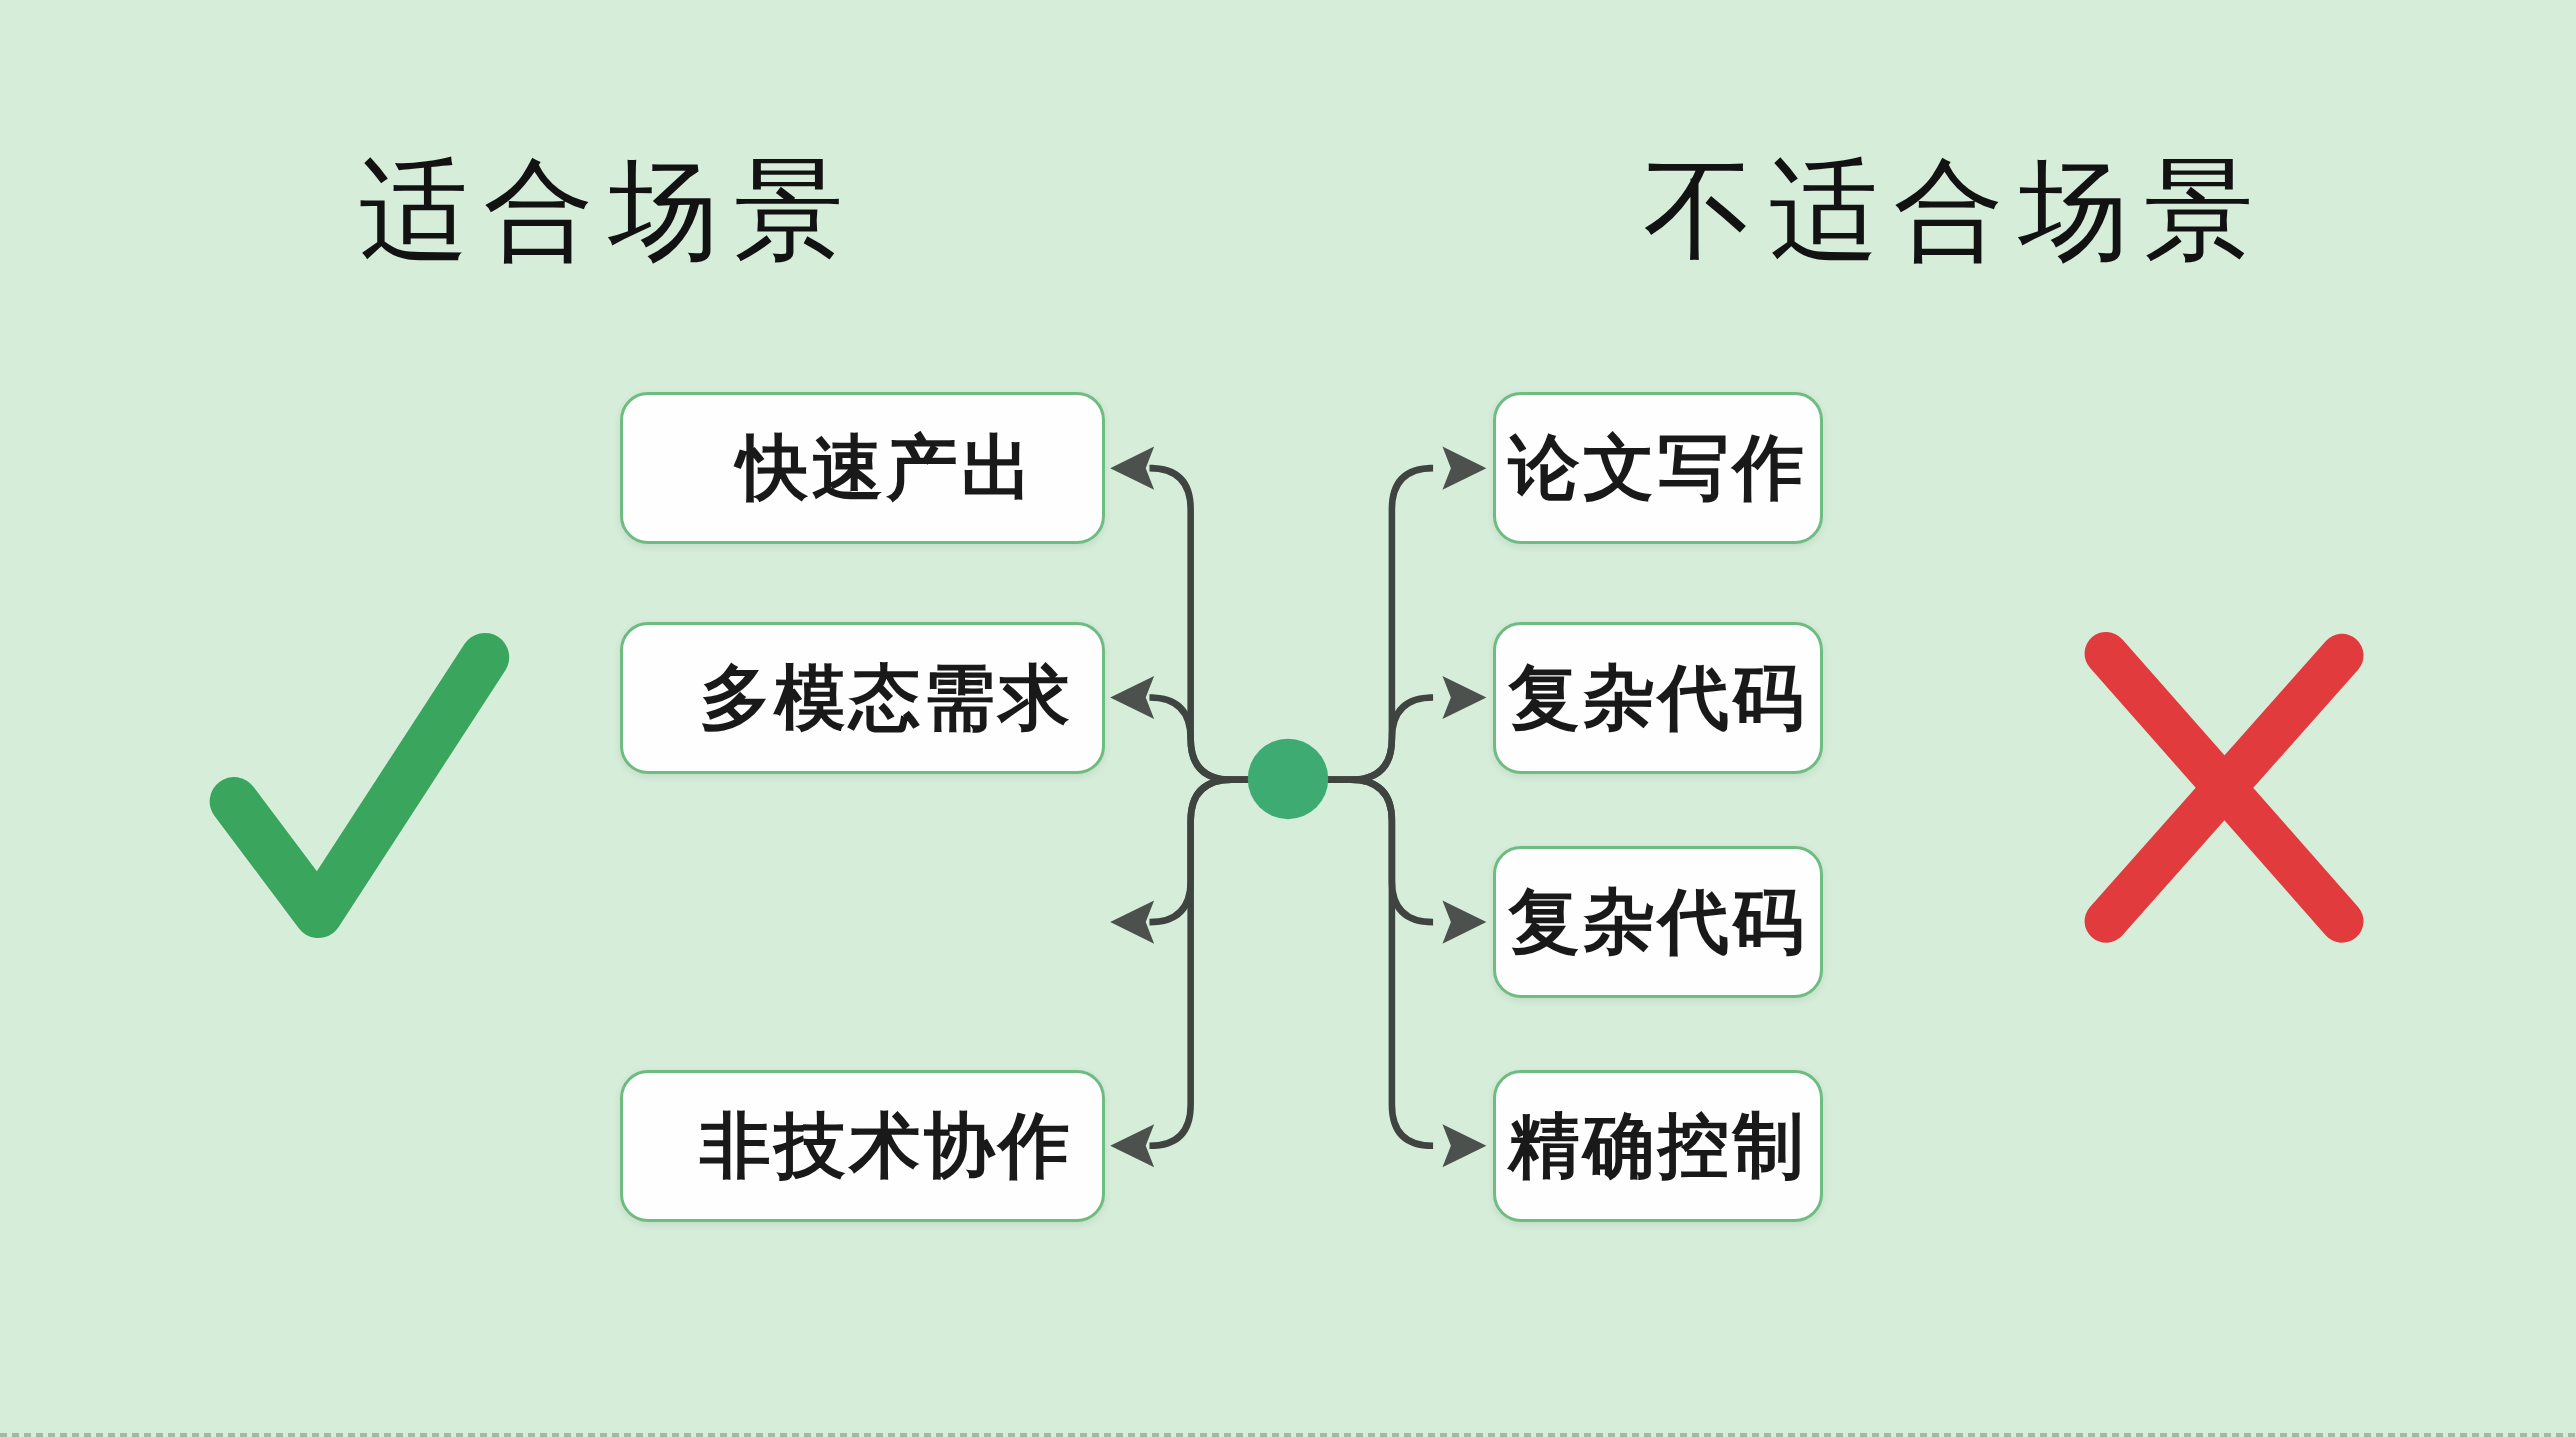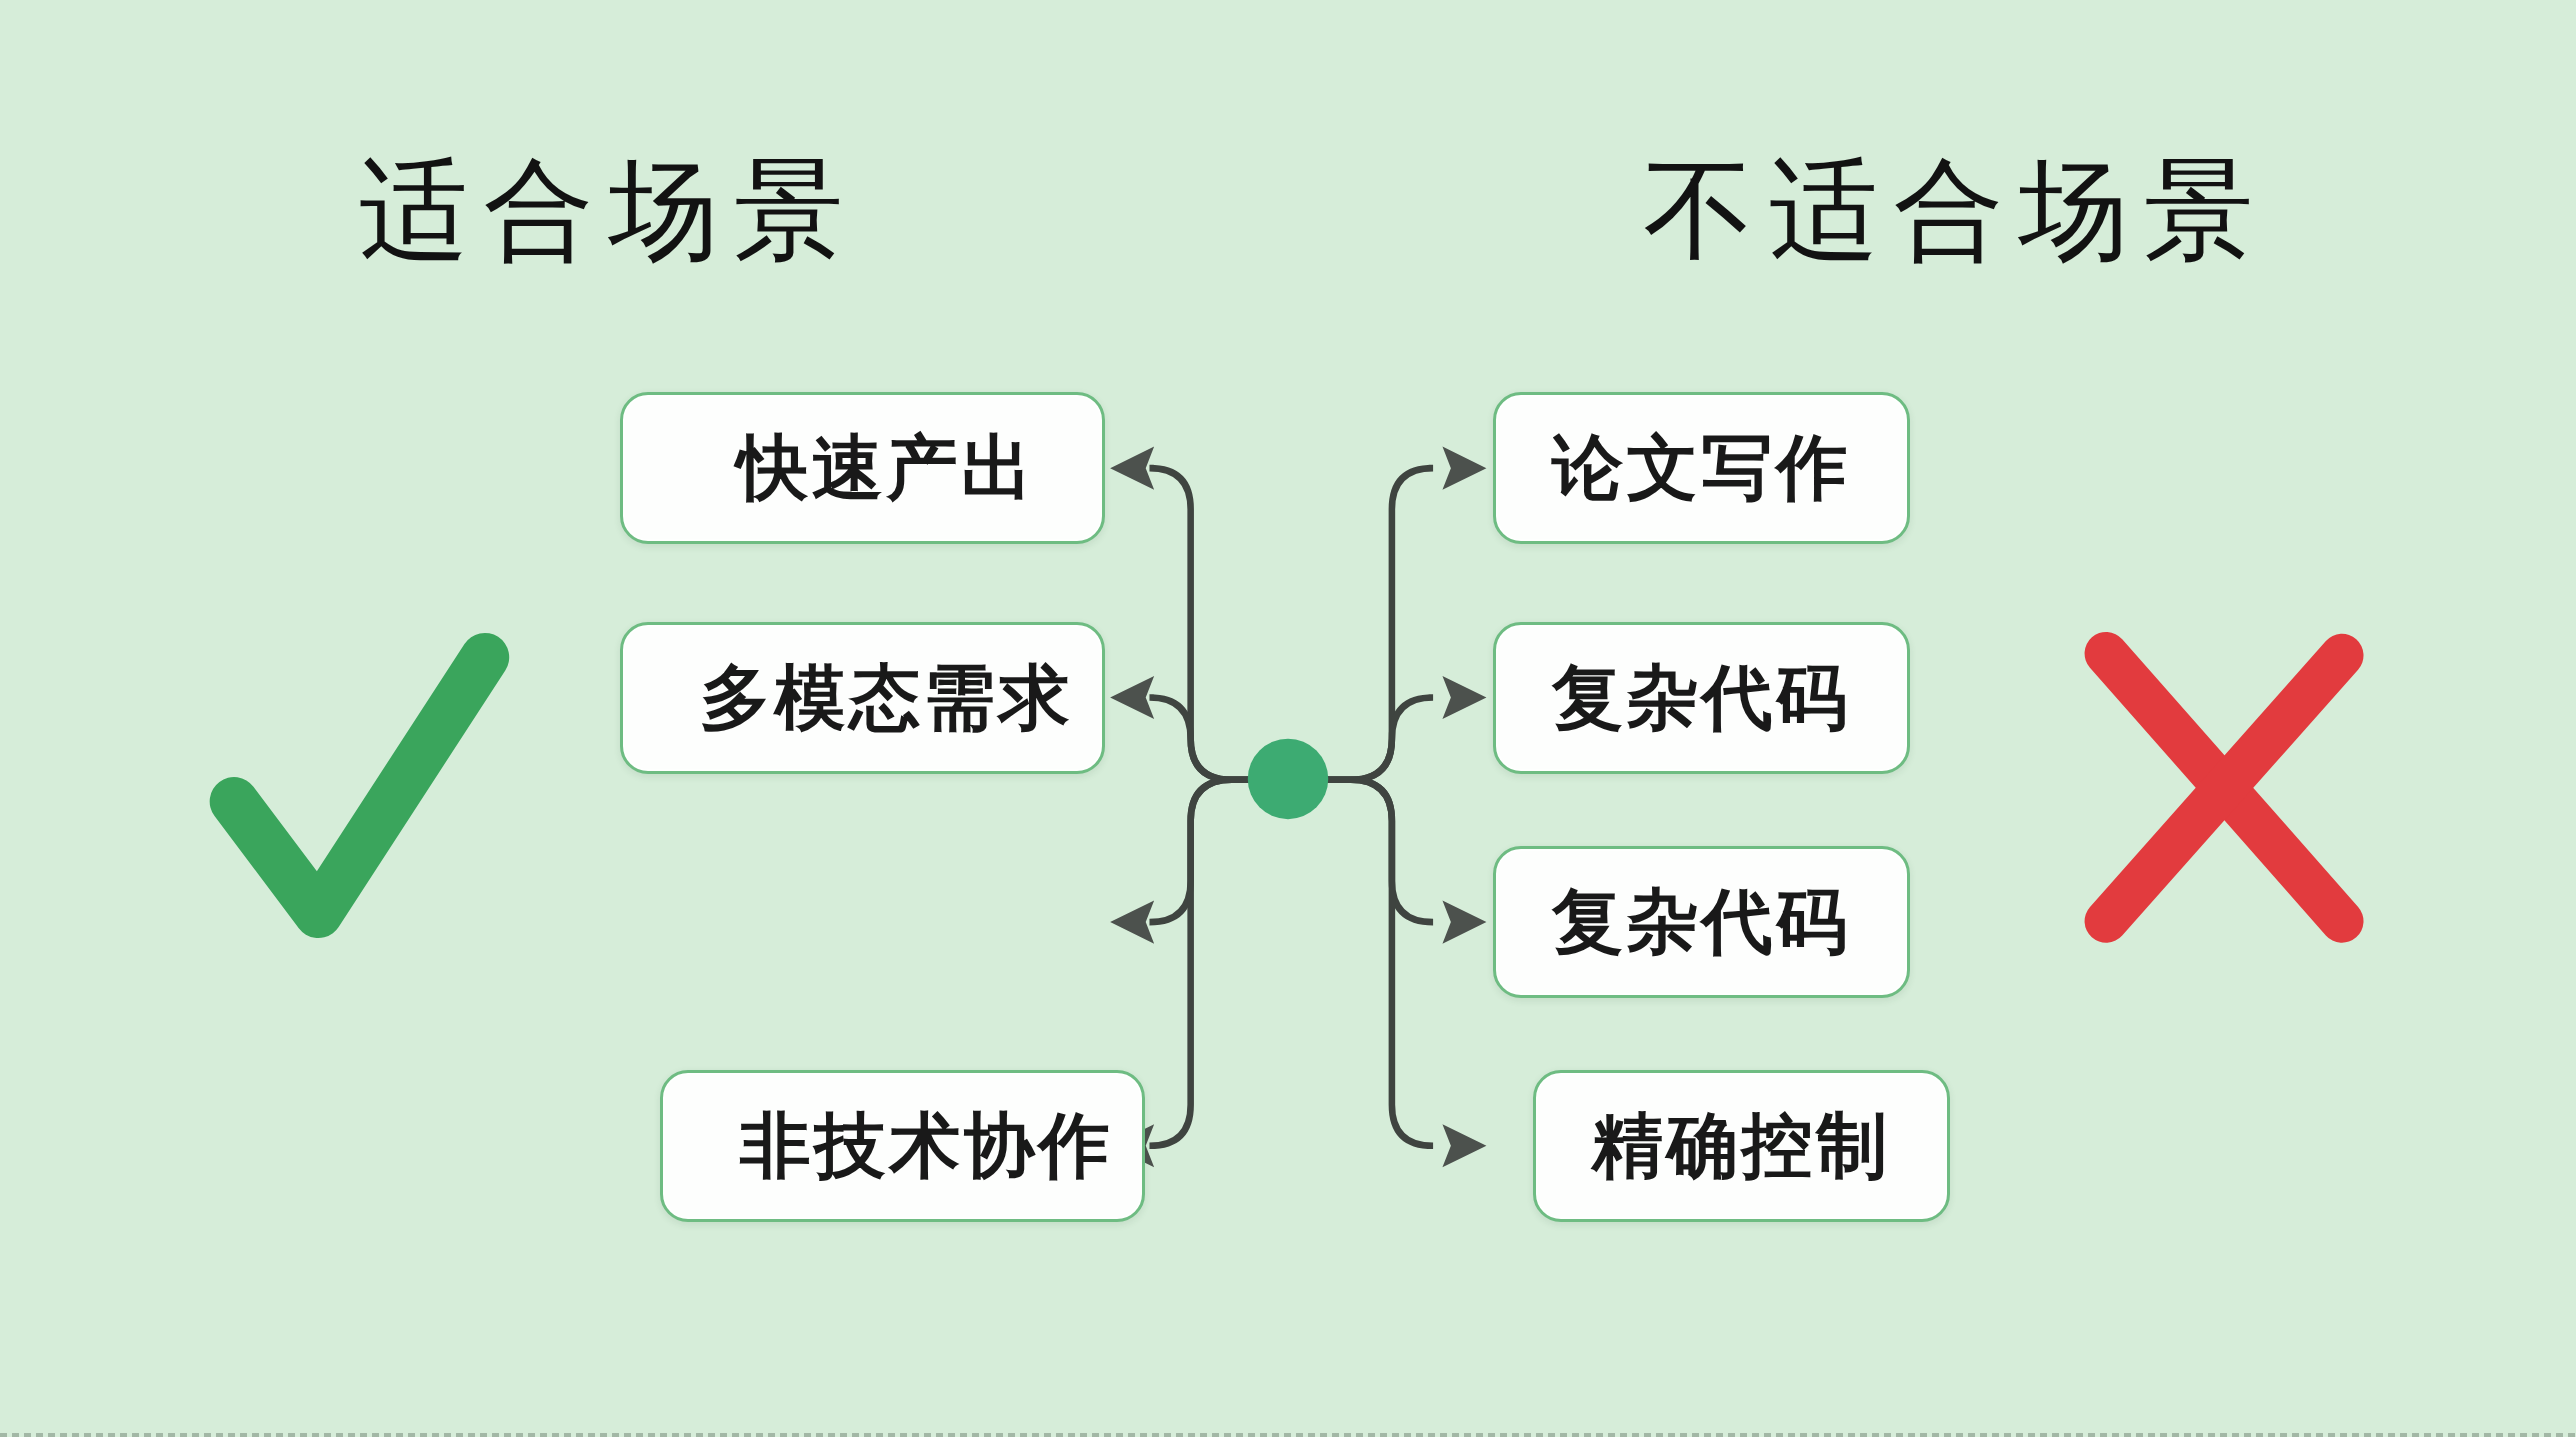--- a/index.html
+++ b/index.html
@@ -55,22 +55,22 @@
     display:flex;align-items:center;justify-content:center;
     box-shadow:0 2.8px 7.5px rgba(40,80,50,0.10), inset 0 0 0 1.9px rgba(255,255,255,0.6);
   }
   .box span{
     font-size:71px;font-weight:800;
     color:var(--box-text,#191919);
     letter-spacing:3.7px;
     white-space:nowrap;
   }
   .box.left-col{ left:620px;width:485px;padding-left:48px; }
-  .box.right-col{ left:1493px;width:417px; }
-  .row1{ top:392px; } .row2{ top:622px;justify-content:center; } .row3{ top:846px; } .row4{ top:1070px;margin-left:40px; }
+  .box.right-col{ left:1493px;width:330px; }
+  .row1{ top:392px; } .row2{ top:622px;justify-content:center; } .row3{ top:846px; } .row4{ top:1070px; }
   .bottom-noise{
     position:absolute;left:0;bottom:0;width:100%;height:4.7px;
     background:repeating-linear-gradient(90deg,
       rgba(45,62,48,0.38) 0 6.6px, rgba(214,237,217,0.15) 6.6px 12px);
     opacity:.8;
   }
 </style>
 </head>
 <body>
 

